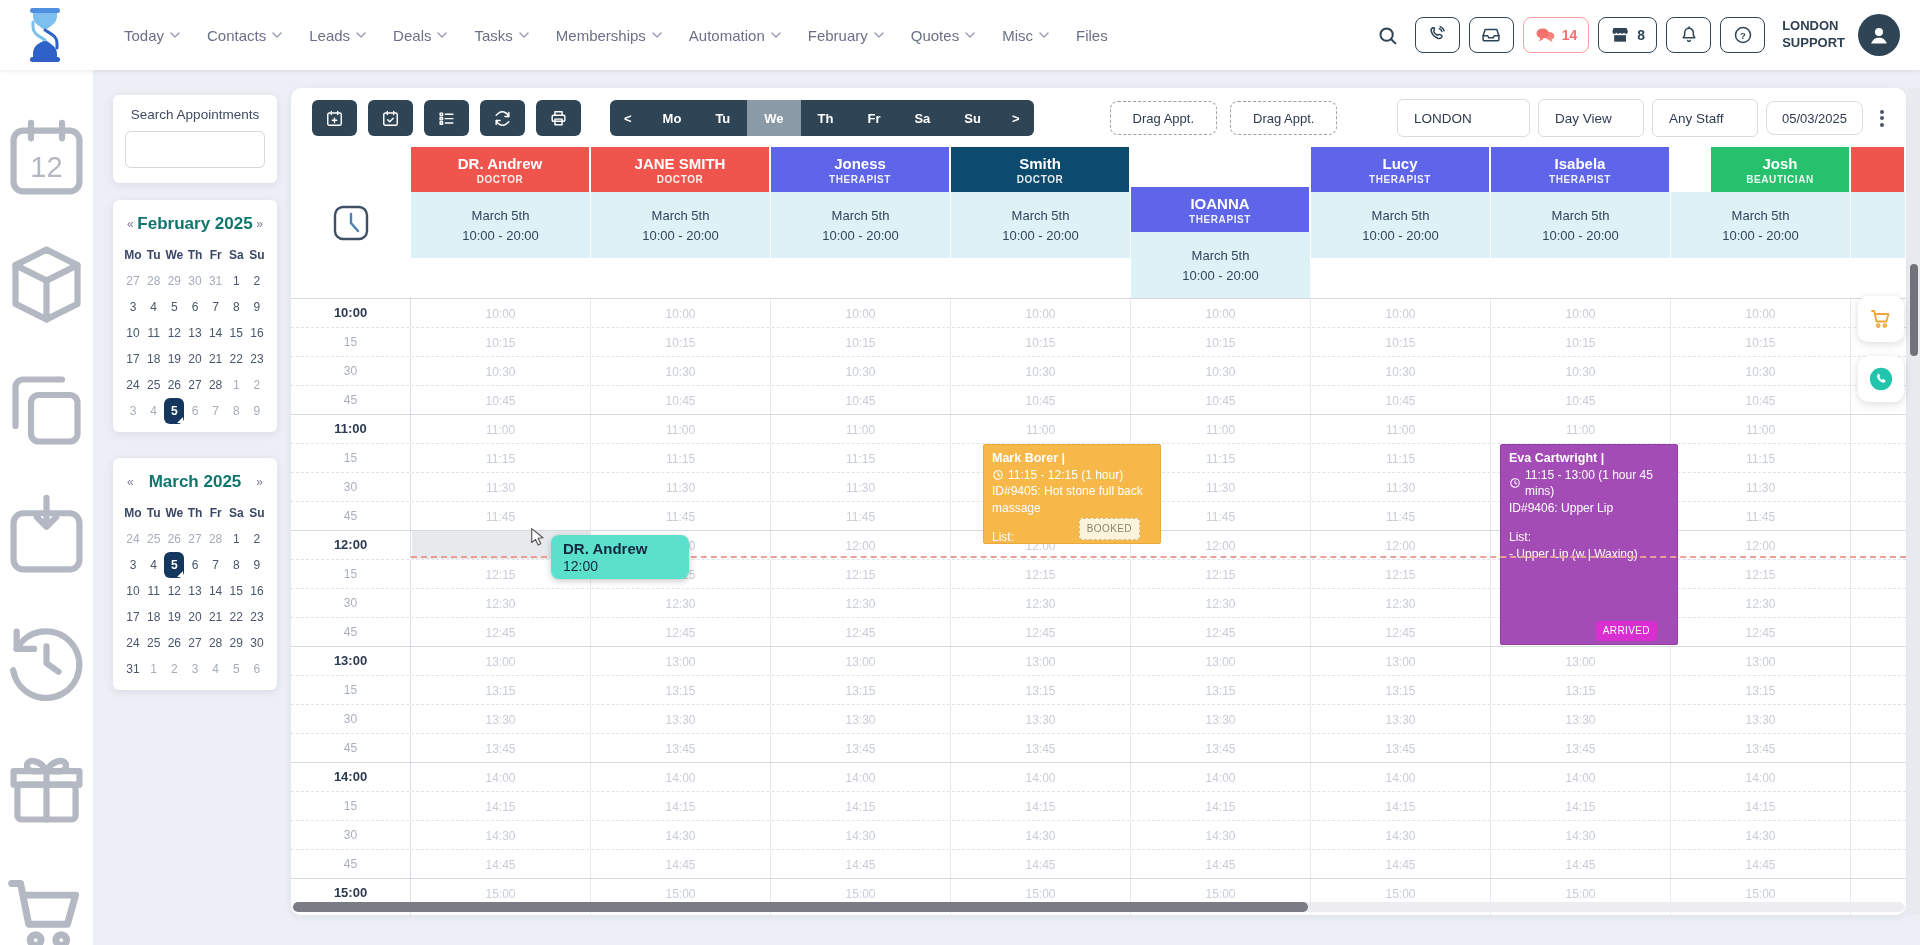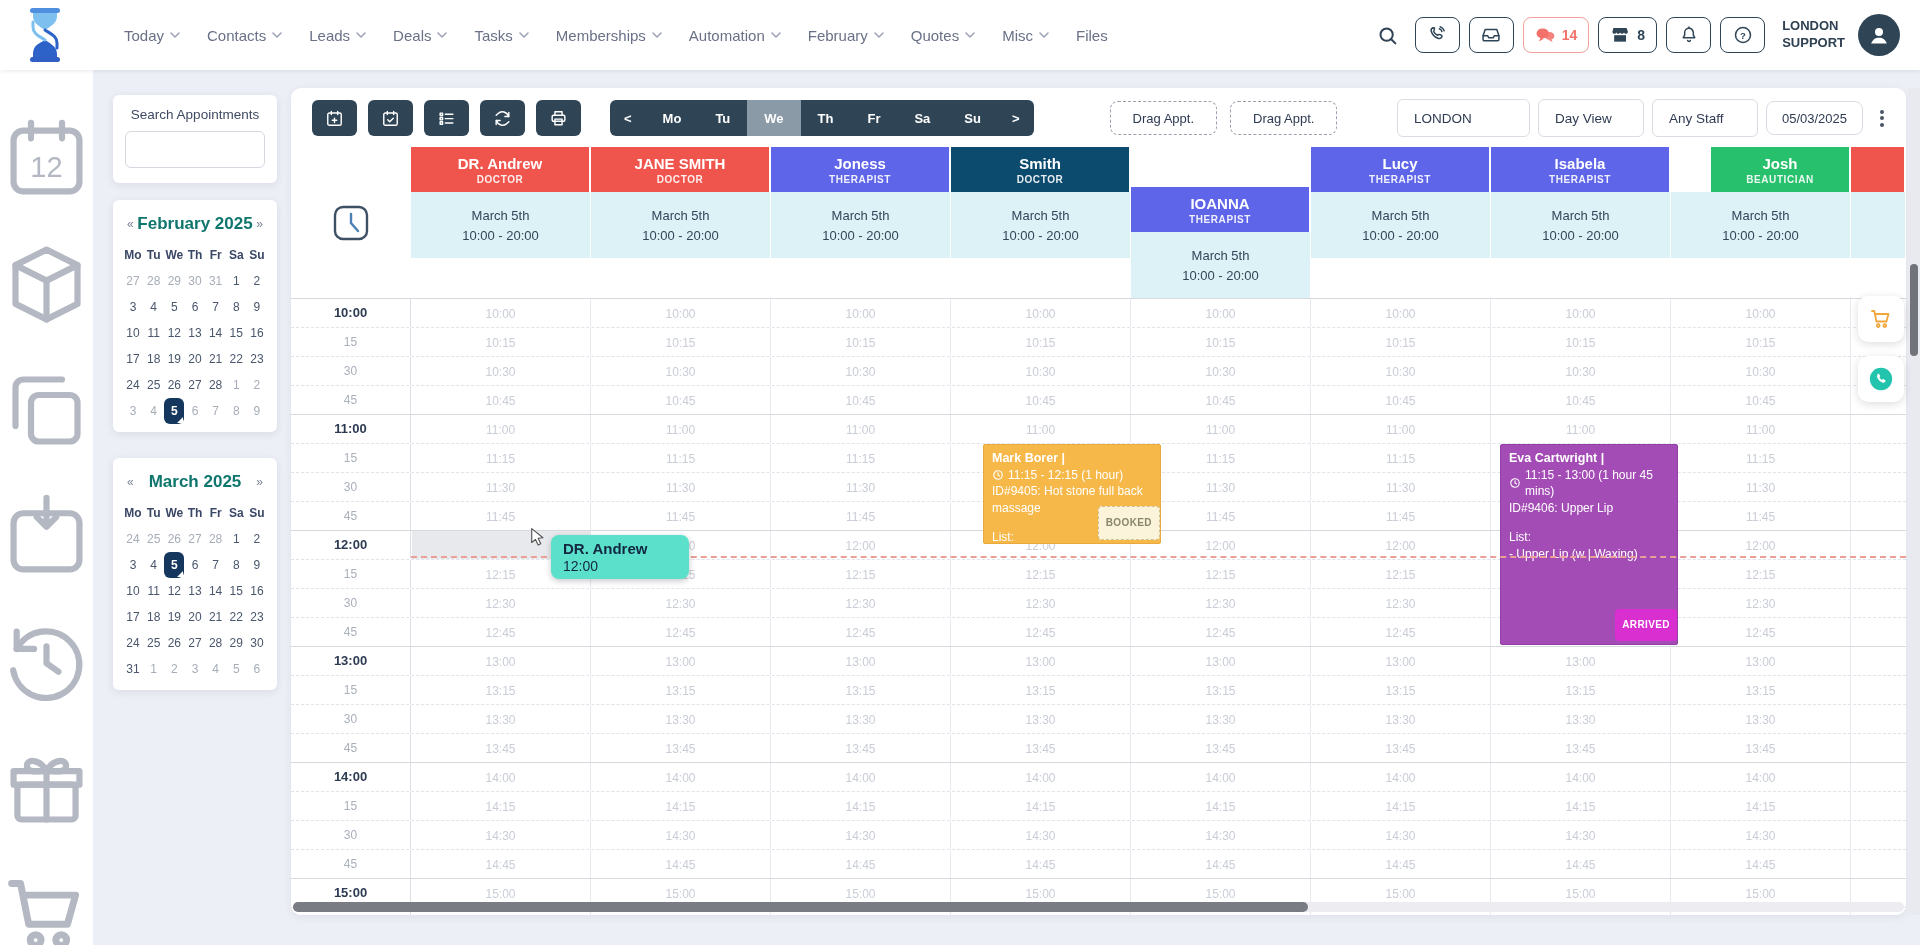--- a/index.html
+++ b/index.html
@@ -86,21 +86,21 @@
   .slot-cell.partial{flex:1 1 auto;border-right:none;min-width:0}
   .slot-time{font-size:12px;color:#c9cdd6}
   #overlay-box{position:absolute;inset:0;pointer-events:none}
   .hover-cell{position:absolute;background:#e8e9ec;z-index:1}
   .now-line{position:absolute;left:120px;right:0;border-top:2px dashed var(--now-line,#ea9f97);z-index:4}
   .appt{position:absolute;z-index:3;color:#fff;padding:5px 8px;font-size:12px;line-height:16.5px;overflow:hidden;border-radius:2px;cursor:pointer;pointer-events:auto}
   .appt .client{font-weight:700;font-size:12.5px}
   .appt .t-line{display:flex;align-items:center;gap:4px}
   .appt-clock{width:12px;height:12px;color:#fff;flex:0 0 auto}
   .appt .list-title{margin-top:13px}
-  .appt-status{position:absolute;right:0;bottom:3px;font-size:10px;font-weight:700;letter-spacing:.4px;padding:8px 7px;border-radius:4px}
+  .appt-status{position:absolute;right:20px;bottom:3px;font-size:10px;font-weight:400;letter-spacing:.4px;padding:2px 7px;border-radius:4px}
   .appt-status.booked{background:var(--status-booked-bg,#fbf3da);color:#87876a;border:1px dashed #cfc08e}
   .appt-status.arrived{background:var(--status-arrived,#d92fd0);color:#fff}
   .tooltip{position:absolute;left:260px;top:237px;width:138px;height:44px;background:var(--tooltip-teal,#5be0cb);border-radius:8px;box-shadow:0 2px 6px rgba(0,0,0,.22);padding:5px 12px;z-index:6;color:#132740}
   .tooltip .l1{font-size:15px;font-weight:700;line-height:18px}
   .tooltip .l2{font-size:14px;line-height:16px}
   .cursor-ico{position:absolute;left:239px;top:229px;width:15px;height:21px;z-index:7}
   .h-scroll{position:absolute;left:2px;right:2px;bottom:3px;height:10px;background:#ececf1;border-radius:6px}
   .h-thumb{width:63%;height:10px;background:#797c82;border-radius:6px;cursor:pointer}
 
   

